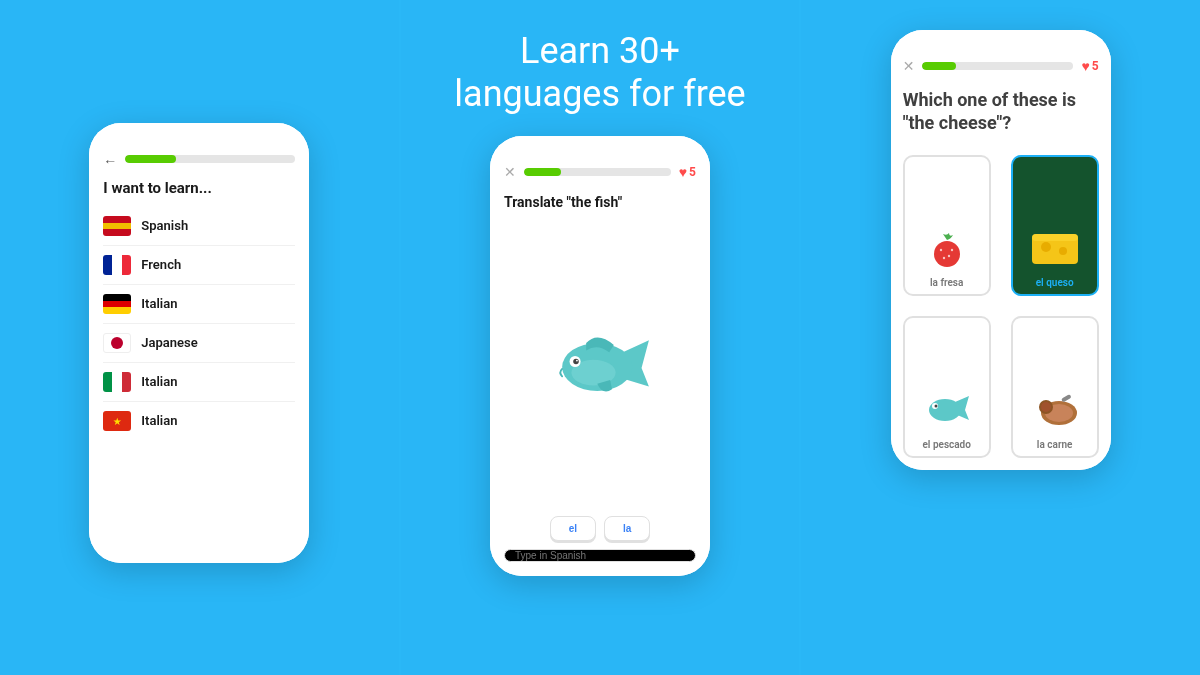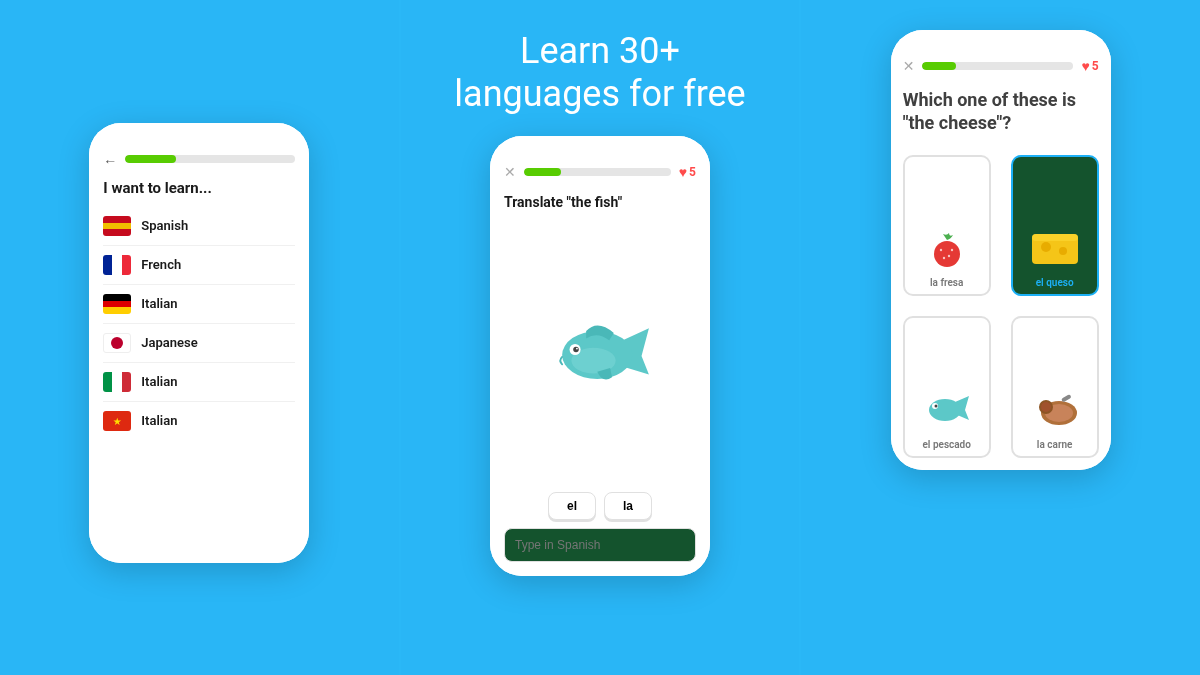--- a/index.html
+++ b/index.html
@@ -247,35 +247,35 @@
       display: flex;
       gap: 8px;
       margin-bottom: 8px;
       justify-content: center;
     }
 
     .word-btn {
       padding: 6px 18px;
       border: 1.5px solid #e0e0e0;
       border-radius: 8px;
-      font-size: 12px;
+      font-size: 10px;
       font-weight: 600;
-      color: #000000;
+      color: #3b82f6;
       background: white;
       box-shadow: 0 2px 0 #e0e0e0;
     }
 
     .type-input {
       width: 100%;
-      padding: 9px 10px;
+      padding: 0 10px;
       border: 1.5px solid #e0e0e0;
       border-radius: 8px;
-      font-size: 12px;
+      font-size: 10px;
       color: #aaa;
-      background: #14532d;
+      background: #000000;
     }
 
     
     .phone-screen-right {
       width: 100%;
       height: 100%;
       background: white;
       padding: 28px 12px 12px;
       display: flex;
       flex-direction: column;

